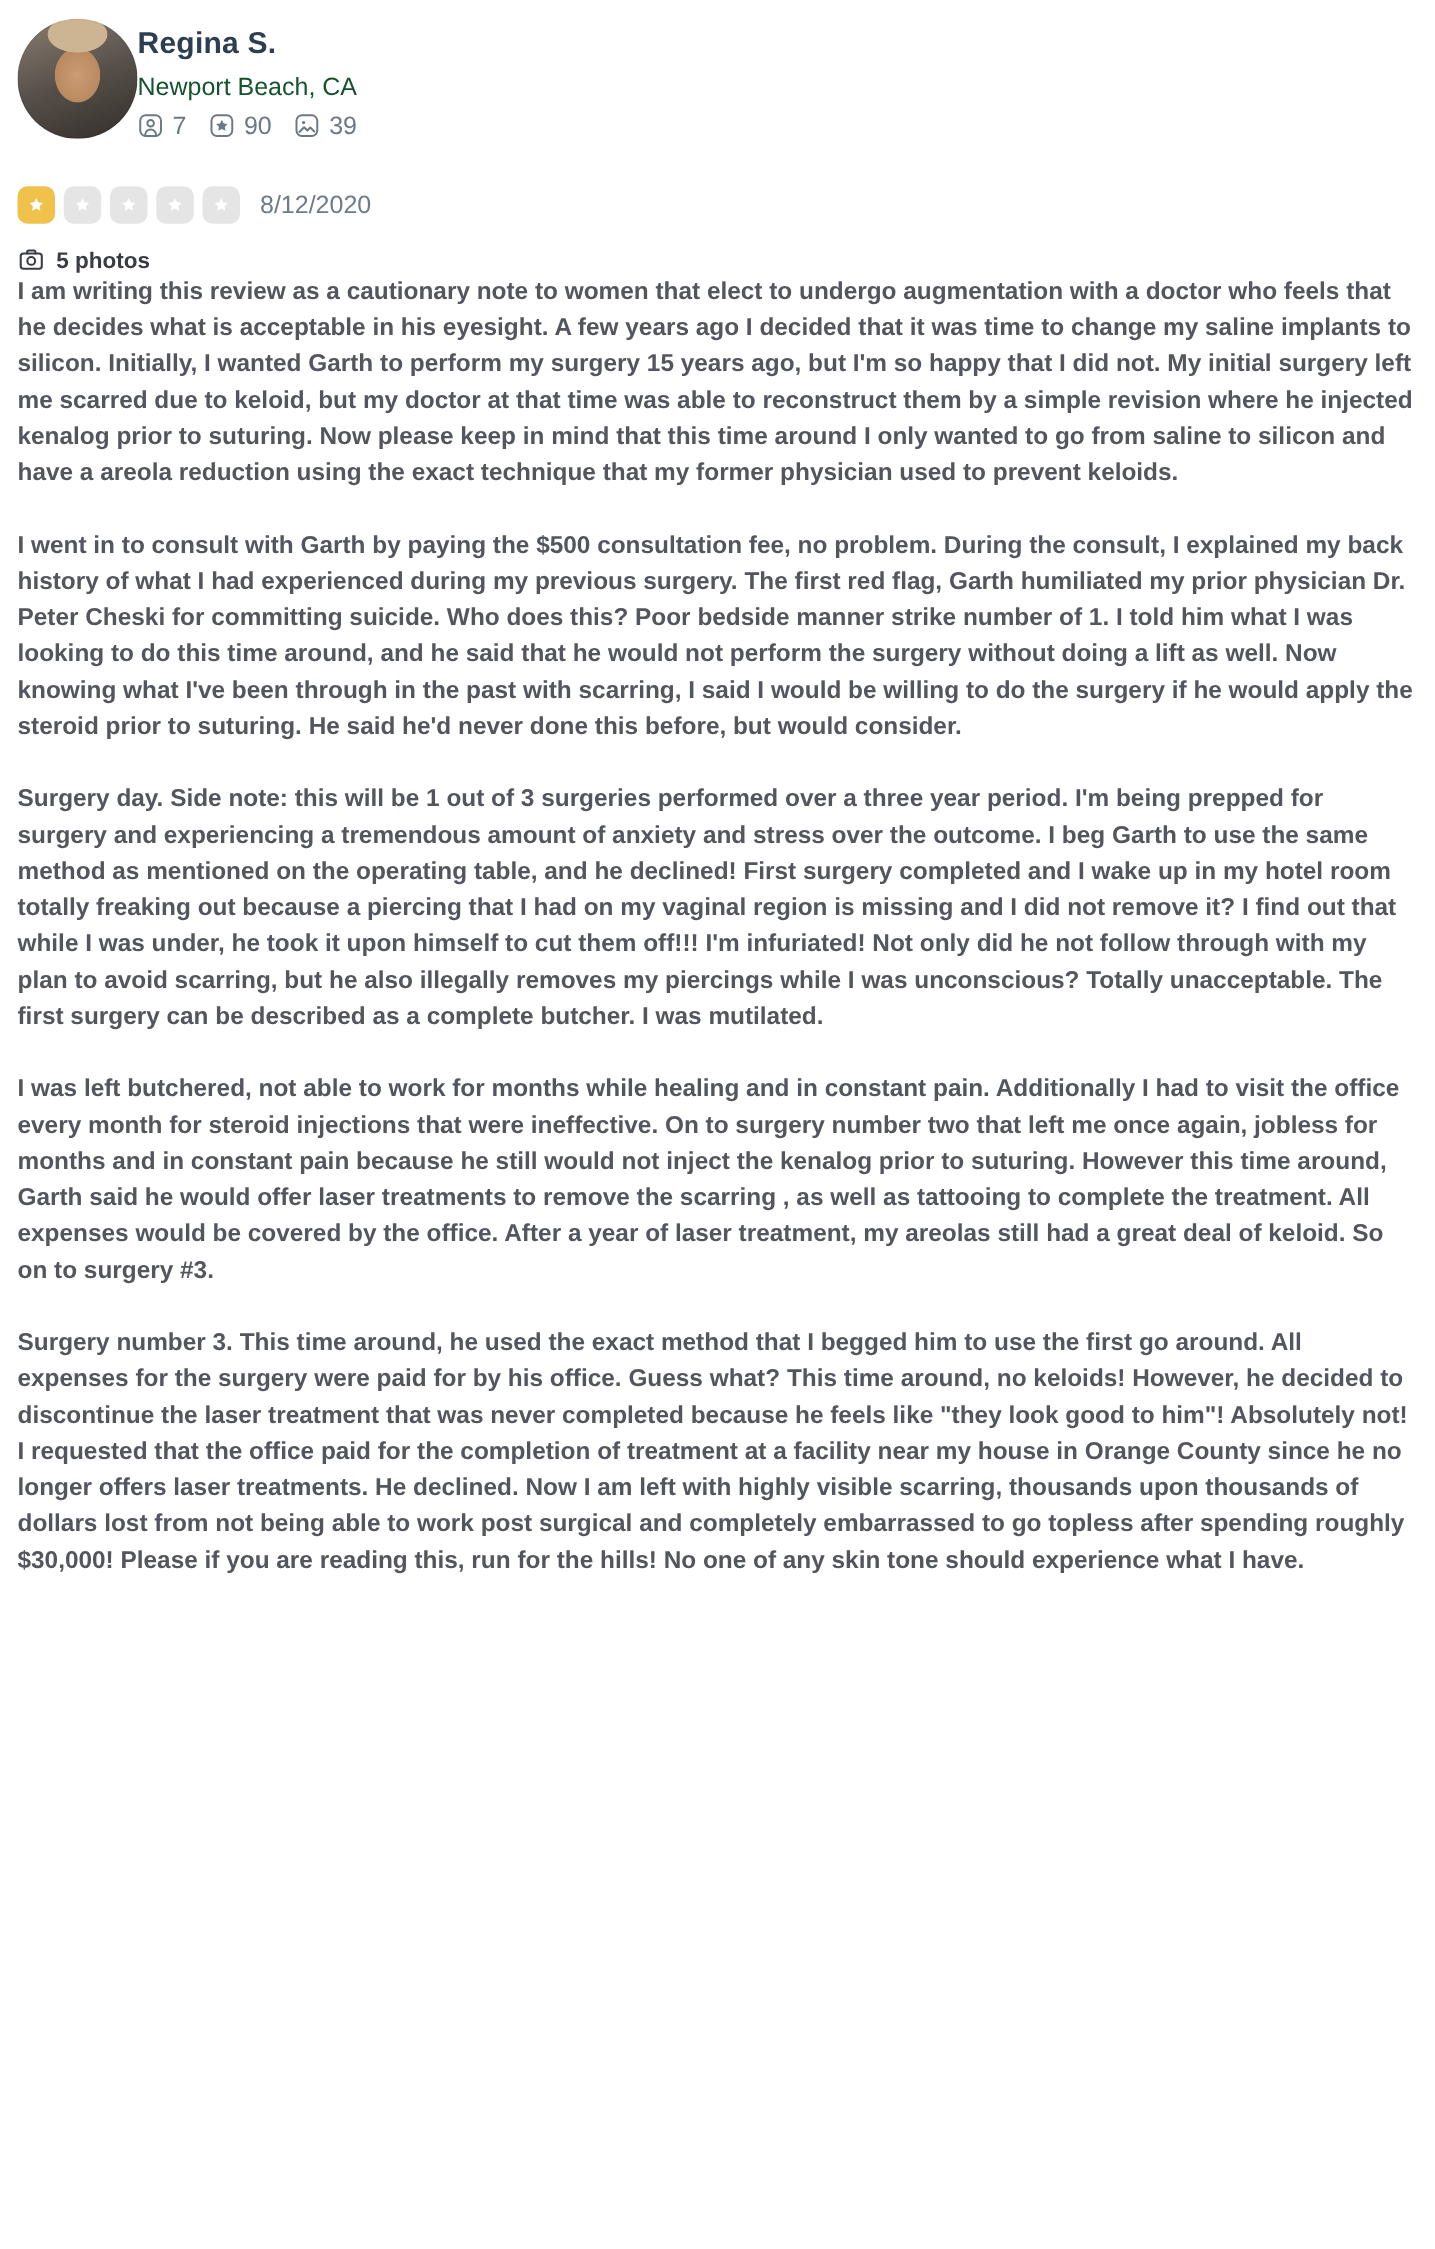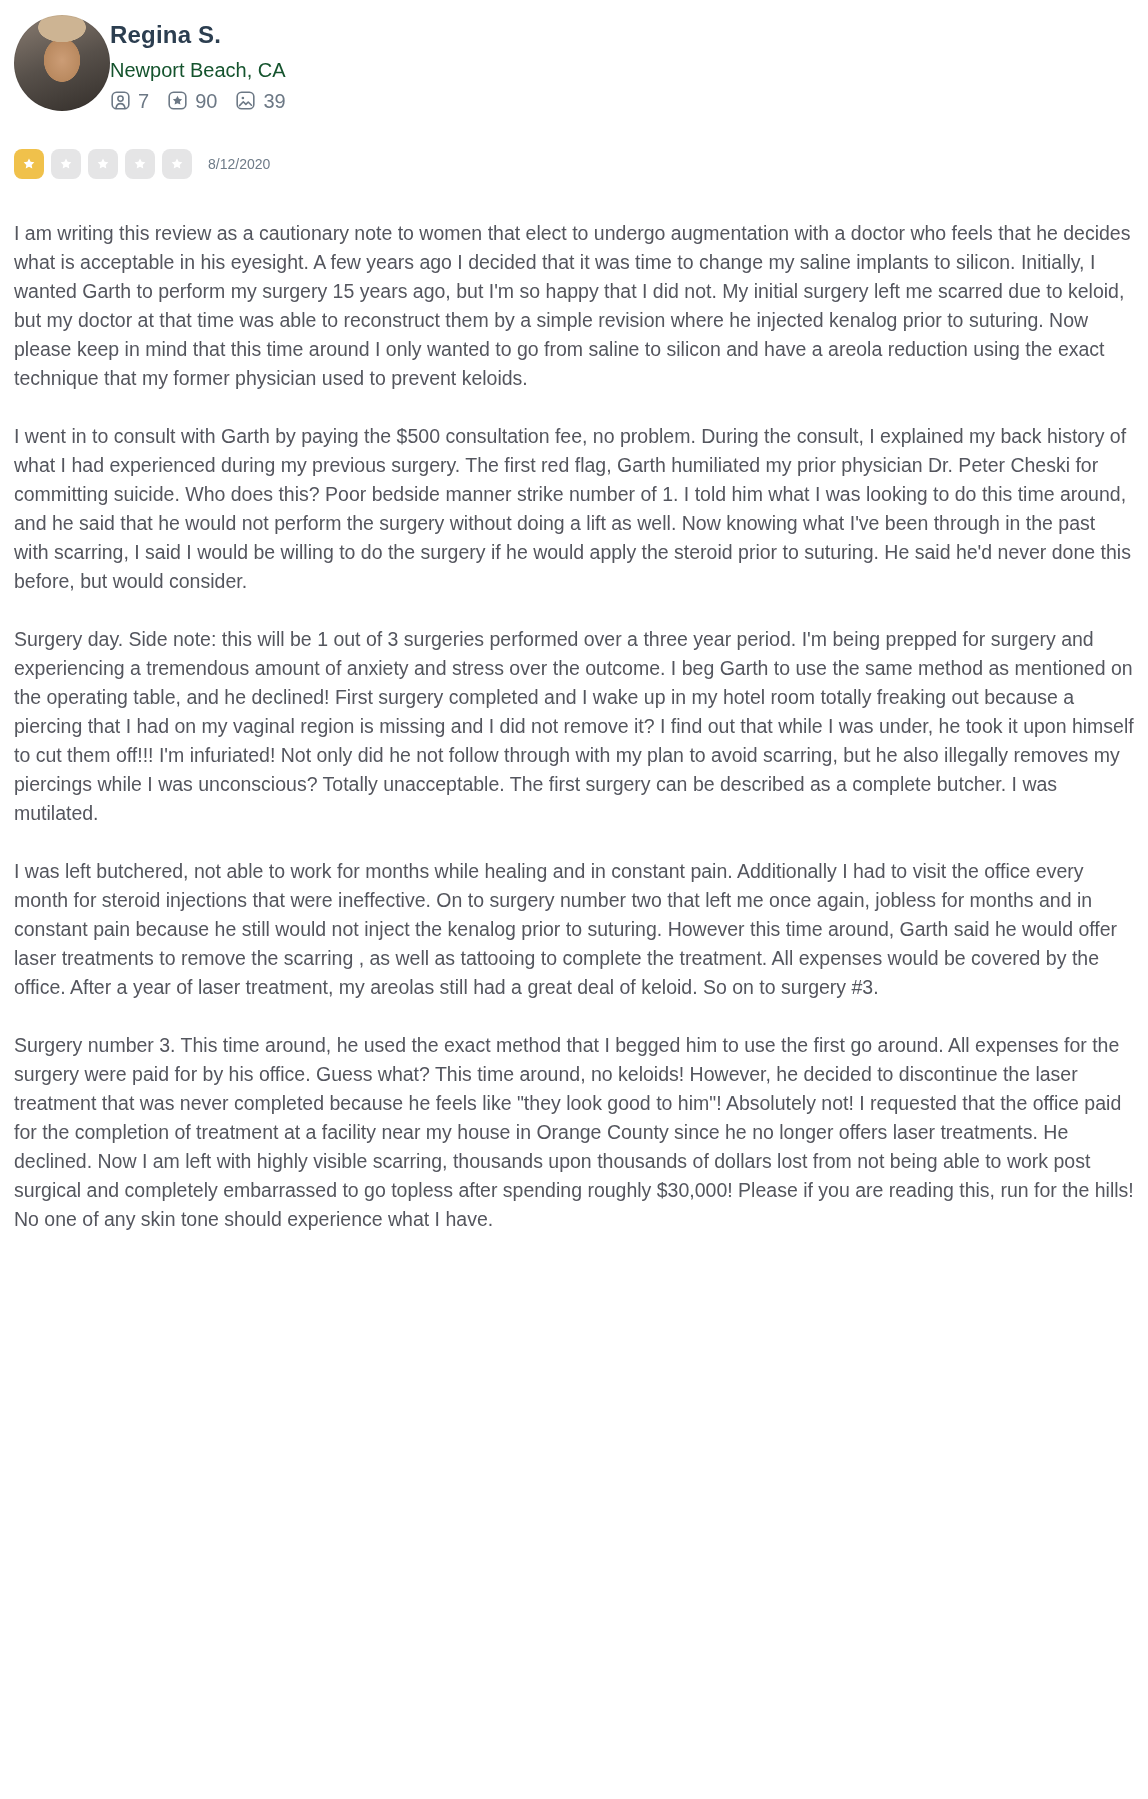--- a/index.html
+++ b/index.html
@@ -37,32 +37,32 @@
   .stat-value { line-height: 1; }
 
   
   .rating-row { display: flex; align-items: center; margin-top: 38px; }
   .stars { display: flex; gap: 7px; }
   .star-tile {
     width: 30px; height: 30px; border-radius: 8px;
     display: flex; align-items: center; justify-content: center;
   }
   .star-tile svg { width: 18px; height: 18px; display: block; }
-  .rating-date { font-size: 14px; color: #6E7B88; margin-left: 16px; }
+  .rating-date { font-size: 20px; color: #6E7B88; margin-left: 16px; }
 
   
   .photos-row {
     display: flex; align-items: center; gap: 9px;
     margin-top: 18px; color: #3A3C44; cursor: pointer;
   }
   .photos-row svg { width: 22px; height: 22px; display: block; }
   .photos-label { font-size: 18px; font-weight: 700; }
 
   
-  .review-body { margin-top: 40px; font-size: 19.5px; line-height: 29px; color: #54565E; }
+  .review-body { font-size: 19.5px; line-height: 29px; color: #54565E; font-weight: bold; }
   .review-body p { margin: 0 0 29px 0; max-width: 1120px; }
   .review-body p:last-child { margin-bottom: 0; }
 </style>
 </head>
 <body>
 
 <div class="page">
 
   <div class="profile-header">
     <div class="avatar"></div>
@@ -127,20 +127,30 @@
         </span>
         <span class="star-tile" style="background: rgb(229, 229, 230);">
           <svg viewBox="0 0 24 24">
             <path fill="#FFFFFF" d="M12 4.6l2.2 4.45 4.9.7-3.55 3.45.85 4.9L12 15.8l-4.4 2.3.85-4.9L4.9 9.75l4.9-.7z"></path>
           </svg>
         </span>
       </div>
     <span class="rating-date">8/12/2020</span>
   </div>
 
+  <div class="photos-row">
+    <span>
+      <svg viewBox="0 0 24 24" fill="none" stroke="currentColor" stroke-width="1.8" stroke-linecap="round" stroke-linejoin="round">
+        <rect x="2.8" y="6.3" width="18.4" height="13.4" rx="2.4"></rect>
+        <path d="M8.4 6.3V5a1.3 1.3 0 0 1 1.3-1.3h4.6A1.3 1.3 0 0 1 15.6 5v1.3"></path>
+        <circle cx="12" cy="12.8" r="3.4"></circle>
+      </svg>
+    </span>
+    <span class="photos-label">5 photos</span>
+  </div>
 
   <div class="review-body">
     <p>I am writing this review as a cautionary note to women that elect to undergo augmentation  with a doctor who feels that he decides what is acceptable in his eyesight. A few years ago I decided that it was time to change my saline implants to silicon. Initially, I wanted Garth to perform my surgery 15 years ago, but I'm so happy that I did not. My initial surgery left me scarred due to keloid, but my doctor at that time was able to reconstruct them by a simple revision where he injected kenalog prior to suturing. Now please keep in mind that this time around I only wanted to go from saline to silicon and have a areola reduction using the exact technique that my former physician used to prevent keloids.</p>
     <p>I went in to consult with Garth by paying the $500 consultation fee, no problem. During the consult, I explained my back history of what I had experienced during my previous surgery. The first red flag, Garth humiliated my prior physician Dr. Peter Cheski for committing suicide. Who does this? Poor bedside manner strike number of 1. I told him what I was looking to do this time around, and he said that he would not perform the surgery without doing a lift as well. Now knowing what I've been through in the past with scarring, I said I would be willing to do the surgery if he would apply the steroid prior to suturing. He said he'd never done this before, but would consider.</p>
     <p>Surgery day. Side note: this will be 1 out of 3 surgeries performed over a three year period. I'm being prepped for surgery and experiencing a tremendous amount of anxiety and stress over the outcome. I beg Garth to use the same method as mentioned on the operating table, and he declined! First surgery completed and I wake up in my hotel room totally freaking out because a piercing that I had on my vaginal region is missing and I did not remove it? I find out that while I was under, he took it upon himself to cut them off!!! I'm infuriated! Not only did he not follow through with my plan to avoid scarring, but he also illegally removes my piercings while I was unconscious? Totally unacceptable. The first surgery can be described as a complete butcher. I was mutilated.</p>
     <p>I was left butchered, not able to work for months while healing and in constant pain. Additionally I had to visit the office every month for steroid injections that were ineffective. On to surgery number two that left me once again, jobless for months and in constant pain because he still would not inject the kenalog prior to suturing. However this time around, Garth said he would offer laser treatments to remove the scarring , as well as tattooing to complete the treatment. All expenses would be covered by the office. After a year of laser treatment, my areolas still had a great deal of keloid. So on to surgery #3.</p>
     <p>Surgery number 3. This time around, he used the exact method that I begged him to use the first go around. All expenses for the surgery were paid for by his office. Guess what? This time around, no keloids! However, he decided to discontinue the laser treatment that was never completed because he feels like "they look good to him"! Absolutely not! I requested that the office paid for the completion of treatment at a facility near my house in Orange County since he no longer offers laser treatments. He declined. Now I am left with highly visible scarring, thousands upon thousands  of dollars lost from not being able to work post surgical and completely embarrassed to go topless after spending roughly $30,000! Please if you are reading this, run for the hills! No one of any skin tone should experience what I have.</p>
   </div>
 
 </div>

